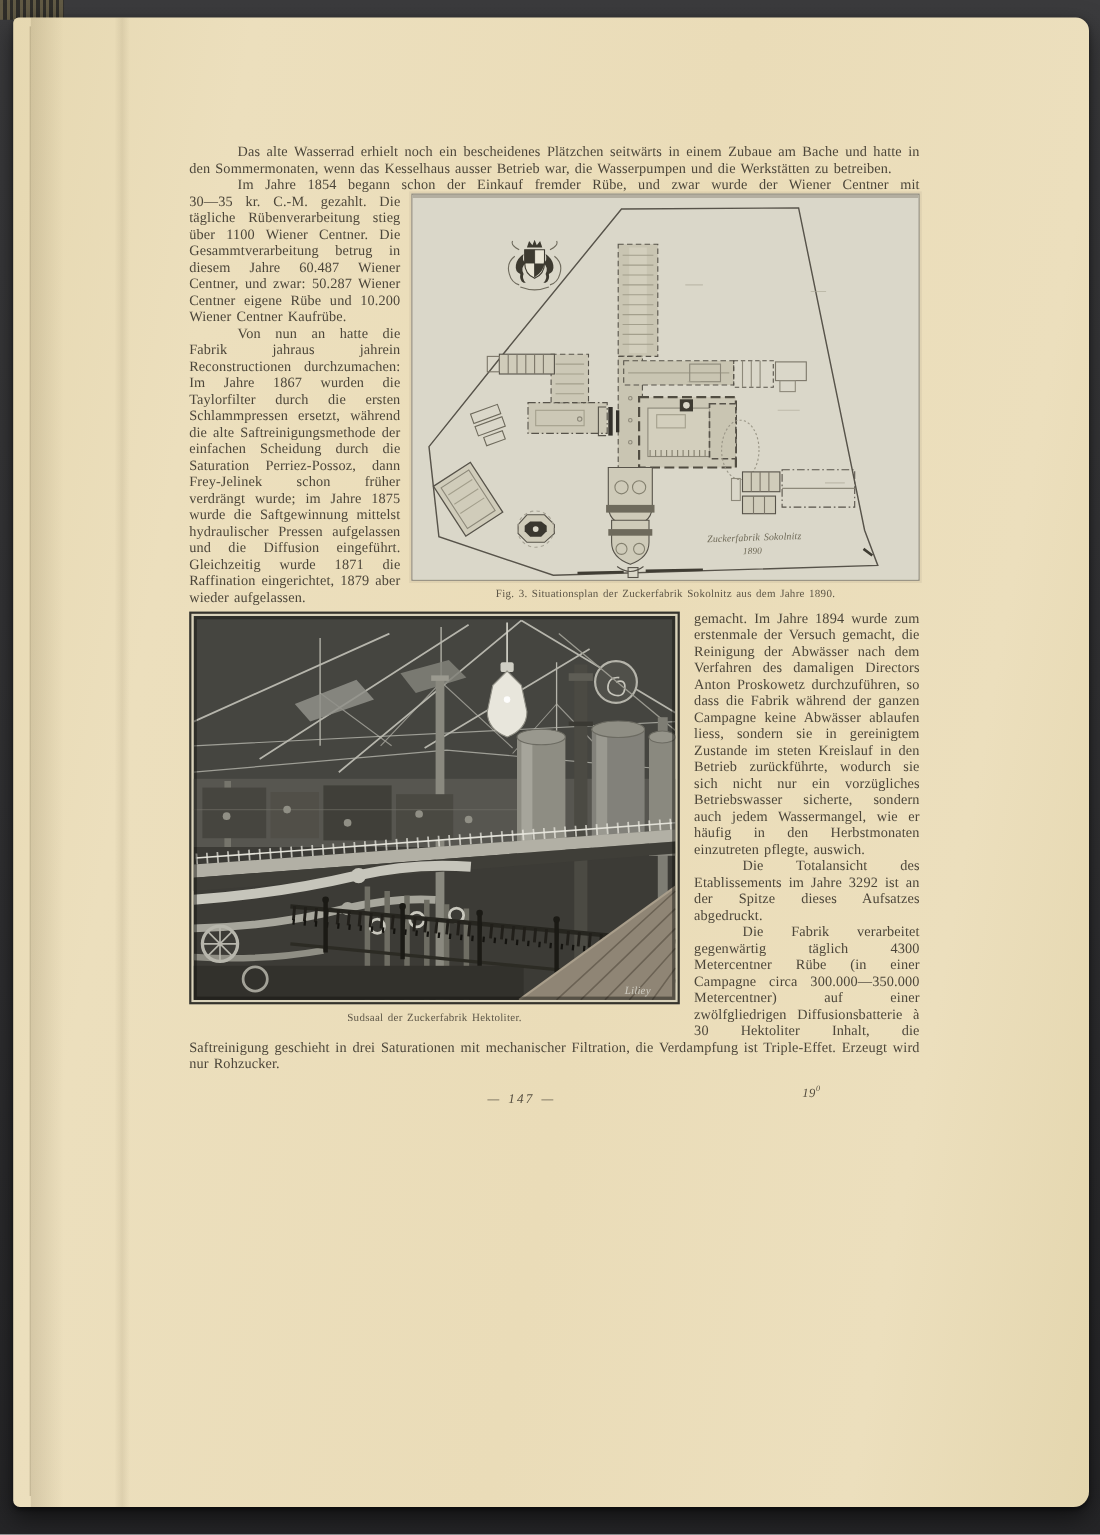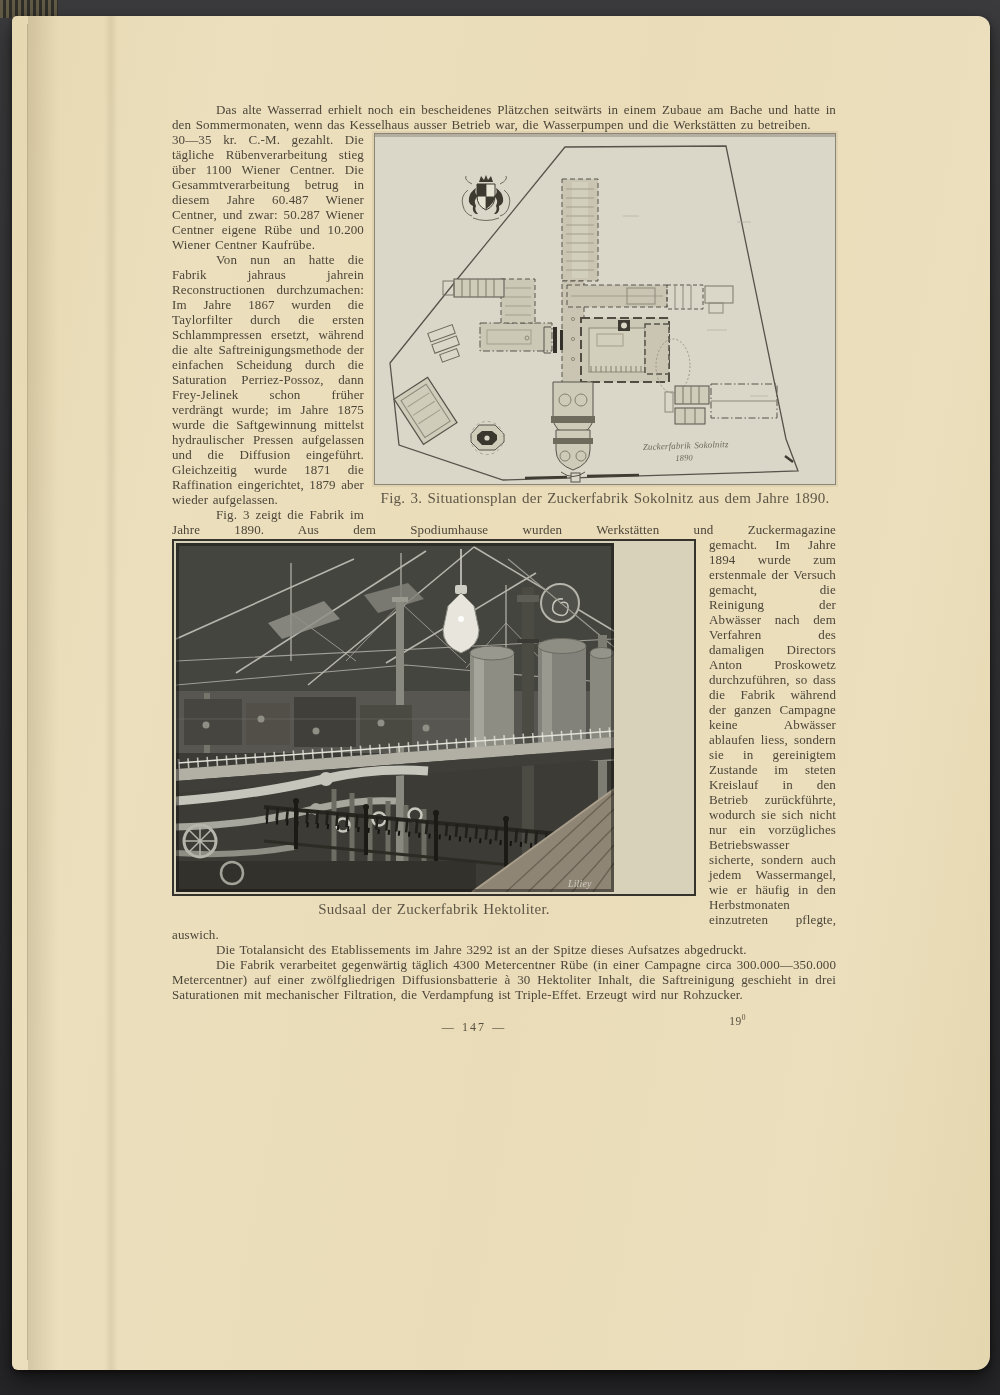--- a/index.html
+++ b/index.html
@@ -17,57 +17,58 @@
     box-shadow:0 10px 22px rgba(0,0,0,.55), 0 2px 4px rgba(0,0,0,.4);
   }
   .page::before{content:"";position:absolute;left:16px;top:0;bottom:0;width:30px;
     background:linear-gradient(90deg,rgba(92,76,44,.16),rgba(92,76,44,0));}
   .page::after{content:"";position:absolute;left:15px;top:8px;bottom:10px;width:1px;
     background:rgba(104,90,58,.32);}
   .crease{position:absolute;left:92px;top:0;bottom:0;width:14px;
     background:linear-gradient(90deg,rgba(90,76,46,0),rgba(90,76,46,.10),rgba(90,76,46,0));}
 
   .text-block{
-    position:relative;margin-left:160px;padding-top:86px;width:664px;
+    position:relative;margin-left:160px;padding-top:114px;width:664px;
     color:#4c463a;font-size:13px;line-height:15px;
     text-align:justify;word-spacing:1.2px;letter-spacing:.12px;
     hyphens:auto;overflow-wrap:break-word;
   }
   p{margin:0;text-align:justify;}
   .indent{text-indent:44px;}
   .intro-line{text-indent:44px;text-align-last:justify;}
   figure{margin:0;}
   .fig-plan{float:right;width:462px;margin:1px 0 7px 10px;}
   .fig-plan .frame{border:1px solid #8b8577;background:#dad7c9;
     box-shadow:0 0 0 2px rgba(120,112,90,.10);}
   .fig-plan svg{display:block;}
-  .fig-photo{float:left;width:524px;margin:2px 13px 5px 0;}
+  .fig-photo{float:left;width:446px;margin:2px 13px 5px 0;}
   .fig-photo .frame{border:2px solid #35332c;background:#d9d2ba;padding:2px;}
   .fig-photo svg{display:block;}
-  figcaption{font-size:15px;line-height:12px;text-align:center;color:#5e5748;
+  figcaption{font-size:10px;line-height:12px;text-align:center;color:#5e5748;
     margin-top:7px;letter-spacing:.25px;text-indent:0;}
   .footer-row{clear:both;position:relative;margin-top:18px;height:20px;
-    text-align:center;font-size:12px;color:#564f41;}
+    text-align:center;font-size:12px;color:#564f41;font-style:italic;}
   .pgnum{display:inline-block;transform:translateX(-30px);letter-spacing:2px;}
   .sig{position:absolute;right:90px;top:-10px;font-size:11.5px;letter-spacing:.5px;margin-left:36px;}
   .sig sup{font-size:7.5px;}
 </style>
 </head>
 <body>
 
 <div class="edge-stack"></div>
 
 <div class="page">
   <div class="crease"></div>
 
   <div class="text-block">
 
     <p class="indent"><span>Das alte Wasserrad erhielt noch ein bescheidenes Plätzchen seitwärts in einem Zubaue am Bache und hatte in den Sommermonaten, wenn das Kesselhaus ausser Betrieb war, die Wasserpumpen und die Werkstätten zu betreiben.</span></p>
 
     <div class="section">
+      <p class="intro-line"><span>Im Jahre 1854 begann schon der Einkauf fremder Rübe, und zwar wurde der Wiener Centner mit</span></p>
 
       <figure class="fig-plan">
         <div class="frame">
         <svg width="460" height="350" viewBox="0 0 460 350">
           <rect width="460" height="350" fill="#dad7c9"></rect>
           <rect x="0" y="0" width="460" height="3" fill="#8b8577" opacity=".5"></rect>
 
           <path d="M190,13 L351,12 L411,305 L423,337 L128,346 L24,311 L15,229 L84,143 Z" fill="none" stroke="#57534a" stroke-width="1.3"></path>
           <path d="M150,344 l42,-1 M212,342 l52,-1 M410,322 l8,6" stroke="#3f3c33" stroke-width="2.4" fill="none"></path>
           <rect x="196" y="339" width="9" height="9" fill="#dad7c9" stroke="#57534a"></rect>
@@ -185,21 +186,20 @@
         </svg>
         </div>
         <figcaption>Fig. 3. Situationsplan der Zuckerfabrik Sokolnitz aus dem Jahre 1890.</figcaption>
       </figure>
 
       <p><span>30—35 kr. C.-M. gezahlt. Die tägliche Rübenverarbeitung stieg über 1100 Wiener Centner. Die Gesammtverarbeitung betrug in diesem Jahre 60.487 Wiener Centner, und zwar: 50.287 Wiener Centner eigene Rübe und 10.200 Wiener Centner Kaufrübe.</span></p>
       <p class="indent"><span>Von nun an hatte die Fabrik jahraus jahrein Reconstructionen durchzumachen: Im Jahre 1867 wurden die Taylorfilter durch die ersten Schlammpressen ersetzt, während die alte Saftreinigungsmethode der einfachen Scheidung durch die Saturation Perriez-Possoz, dann Frey-Jelinek schon früher verdrängt wurde; im Jahre 1875 wurde die Saftgewinnung mittelst hydraulischer Pressen aufgelassen und die Diffusion eingeführt. Gleichzeitig wurde 1871 die Raffination eingerichtet, 1879 aber wieder aufgelassen.</span></p>
     </div>
 
     <div class="section">
-      <p class="intro-line"><span>Fig. 3 zeigt die Fabrik im Jahre 1890.  Aus dem Spodiumhause wurden Werkstätten und Zuckermagazine</span></p>
 
       <figure class="fig-photo">
         <div class="frame">
         <svg width="438" height="349" viewBox="0 0 438 349">
           <rect width="438" height="349" fill="#454540"></rect>
           <rect y="148" width="438" height="62" fill="#575650"></rect>
           <rect y="210" width="438" height="139" fill="#3c3b36"></rect>
 
           <g stroke="#c6c5bb" stroke-width="1.6" opacity=".88">
             <path d="M0,96 L178,16 M60,130 L250,8 M132,142 L298,4 M298,4 L438,88 M210,120 L360,30" fill="none"></path>

